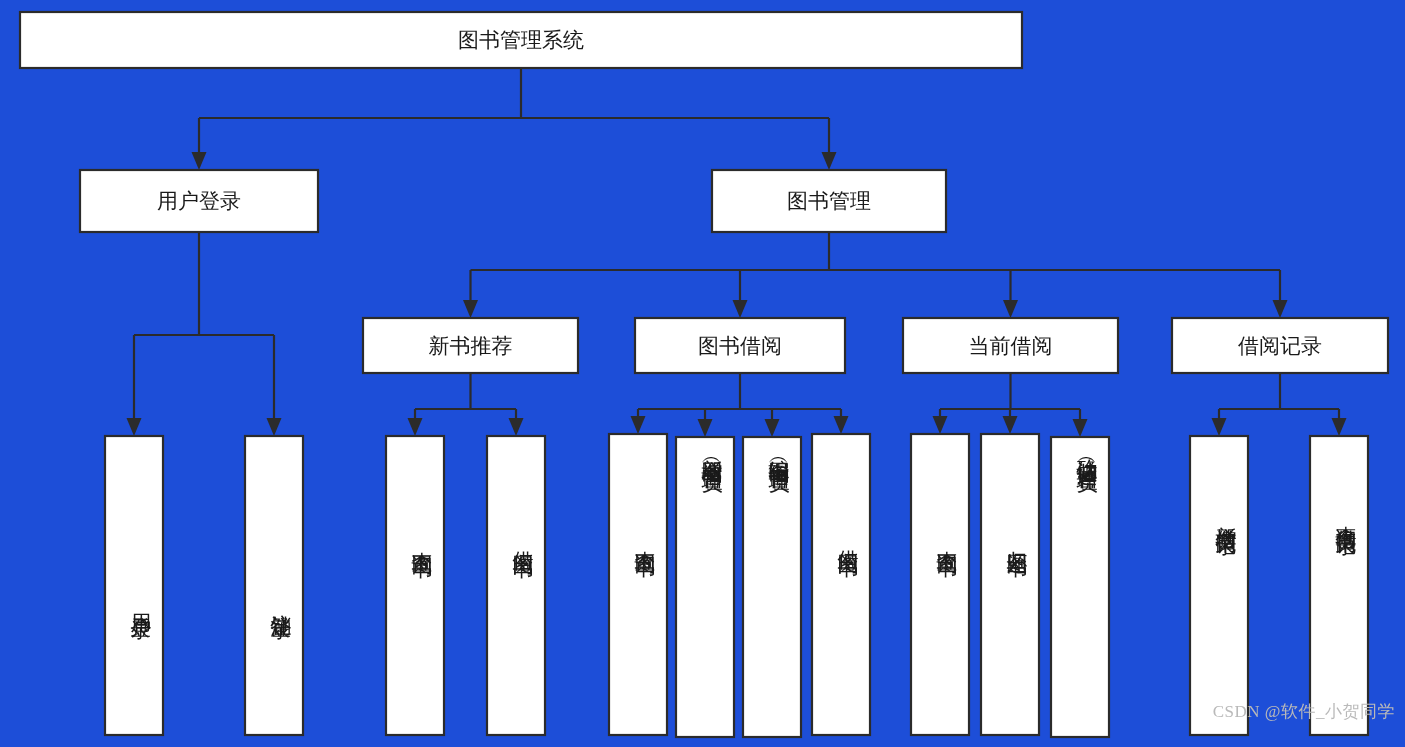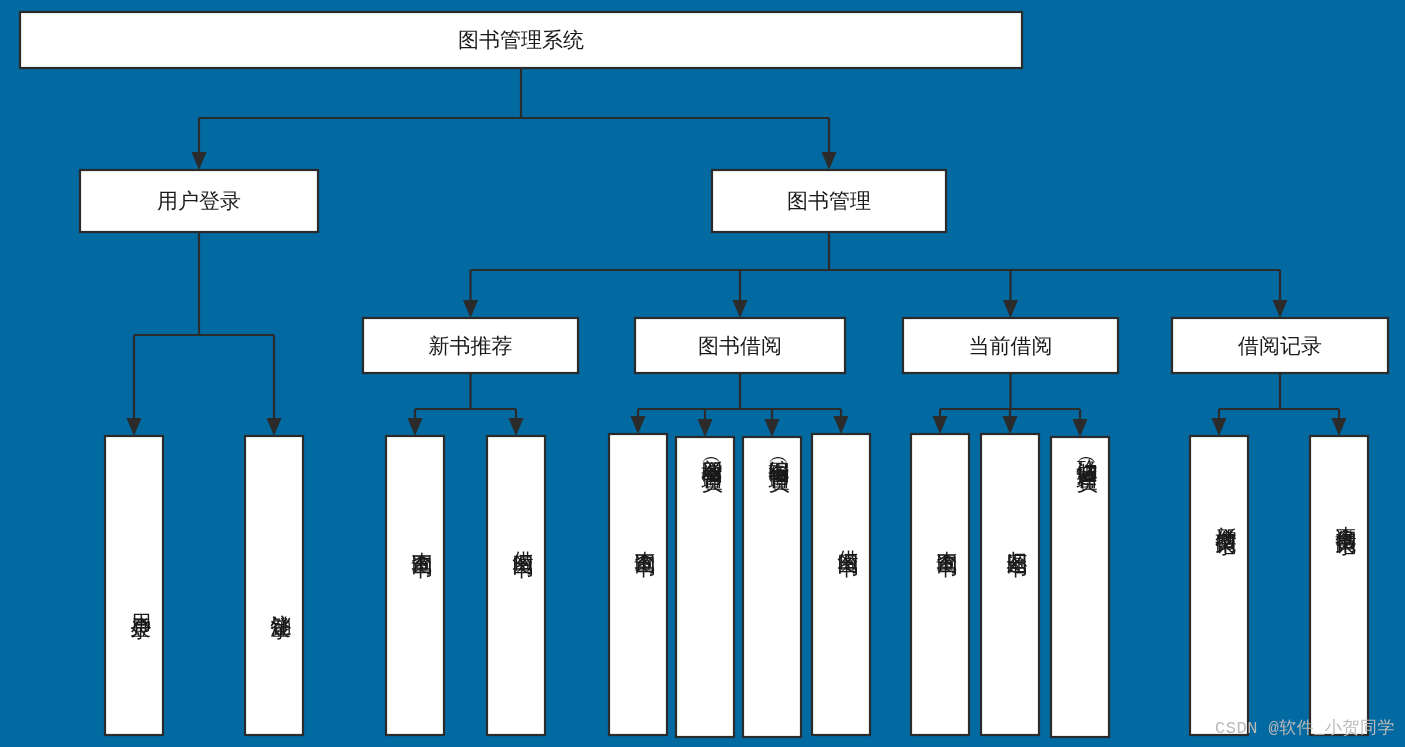--- a/index.html
+++ b/index.html
@@ -11,21 +11,21 @@
   body {
     width: 1405px;
     height: 747px;
     overflow: hidden;
     font-family: "DejaVu Sans", "Liberation Sans", sans-serif;
   }
   #diagram-root {
     position: relative;
     width: 1405px;
     height: 747px;
-    background: #0369a1;
+    background: #1d4ed8;
   }
   svg.diagram-canvas {
     position: absolute;
     top: 0;
     left: 0;
     width: 1405px;
     height: 747px;
     display: block;
   }
   .node-box {
@@ -55,22 +55,22 @@
     font-size: 21px;
     fill: #1a1a1a;
     text-anchor: middle;
     writing-mode: vertical-rl;
     glyph-orientation-vertical: 0;
     letter-spacing: 2px;
   }
   .watermark-text {
     position: absolute;
     right: 10px;
-    bottom: 8px;
-    font-family: Liberation Mono, monospace;
+    bottom: 24px;
+    font-family: Liberation Serif, serif;
     font-size: 17px;
     color: #b9b9b9;
     white-space: nowrap;
     letter-spacing: 0.5px;
     pointer-events: none;
   }
 </style>
 </head>
 <body>
 

